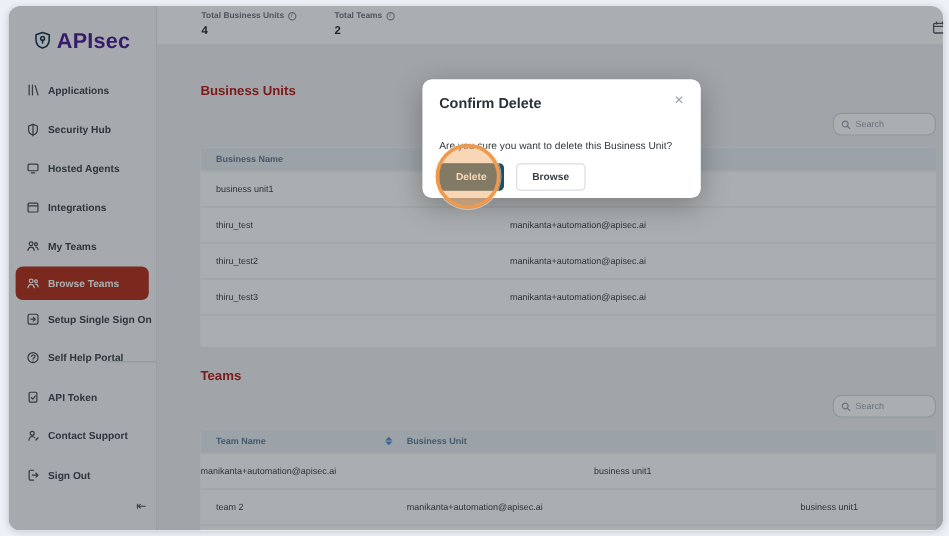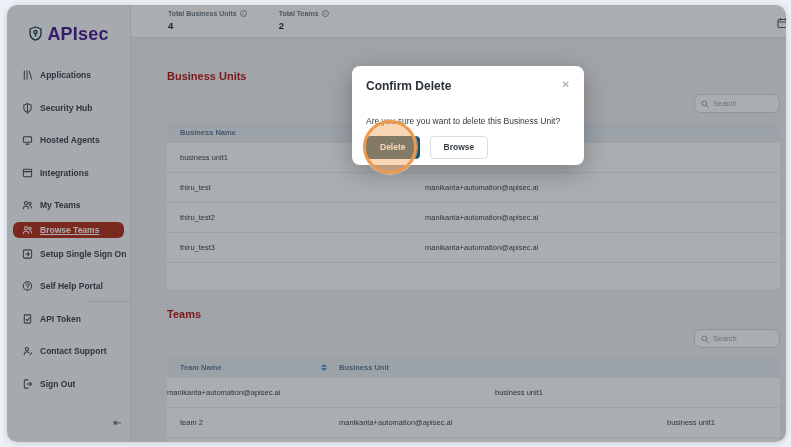--- a/index.html
+++ b/index.html
@@ -23,21 +23,21 @@
   .logo { display:flex; align-items:center; justify-content:center; gap:4px; margin-top:18px; height:22px; }
   .logo-text { font-size:18px; font-weight:800; color:#4c1d95; letter-spacing:.2px; }
   .nav { list-style:none; margin-top:14px; }
   .nav li {
     height:32.5px; display:flex; align-items:center; gap:7px; padding:0 0 0 15px;
     font-size:8.5px; font-weight:700; color:#3f4650; cursor:pointer; position:relative;
   }
   .nav li svg { flex:0 0 auto; }
   .nav li.active {
     background:var(--active-nav,#b5341f); color:#fff; border-radius:6px;
-    margin:0 6px; padding-left:9px; height:16px;text-decoration:underline;
+    margin:0 6px; padding-left:9px; height:28px;
   }
   .nav-divider { position:absolute; left:81px; right:0; top:296px; height:1px; background:#dcdfe4; }
   .collapse-btn {
     position:absolute; right:8px; bottom:14px; font-size:10px; color:#4a515a; cursor:pointer;
   }
   
   .main { flex:1; background:#f0f2f5; display:flex; flex-direction:column; min-width:0; }
   .topbar {
     height:33px; flex:0 0 33px; background:#fff; border-bottom:1px solid #e4e7ec;
     display:flex; align-items:flex-start; padding:5px 0 0 37px; gap:32px; position:relative;

